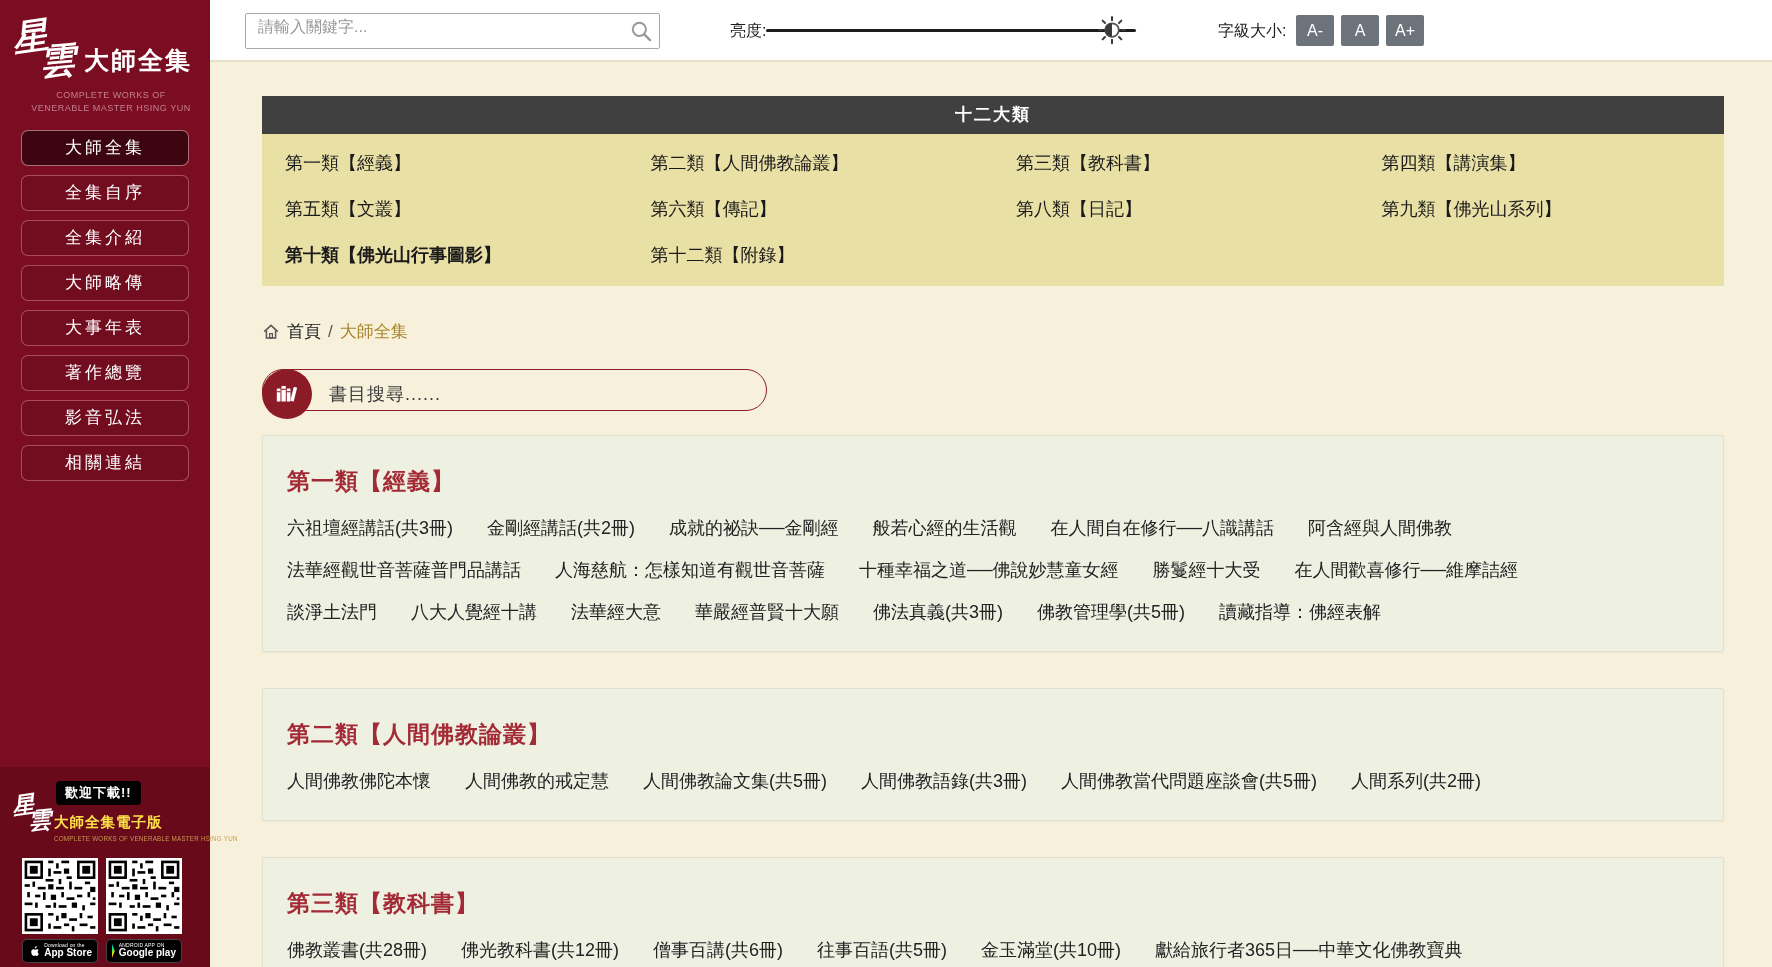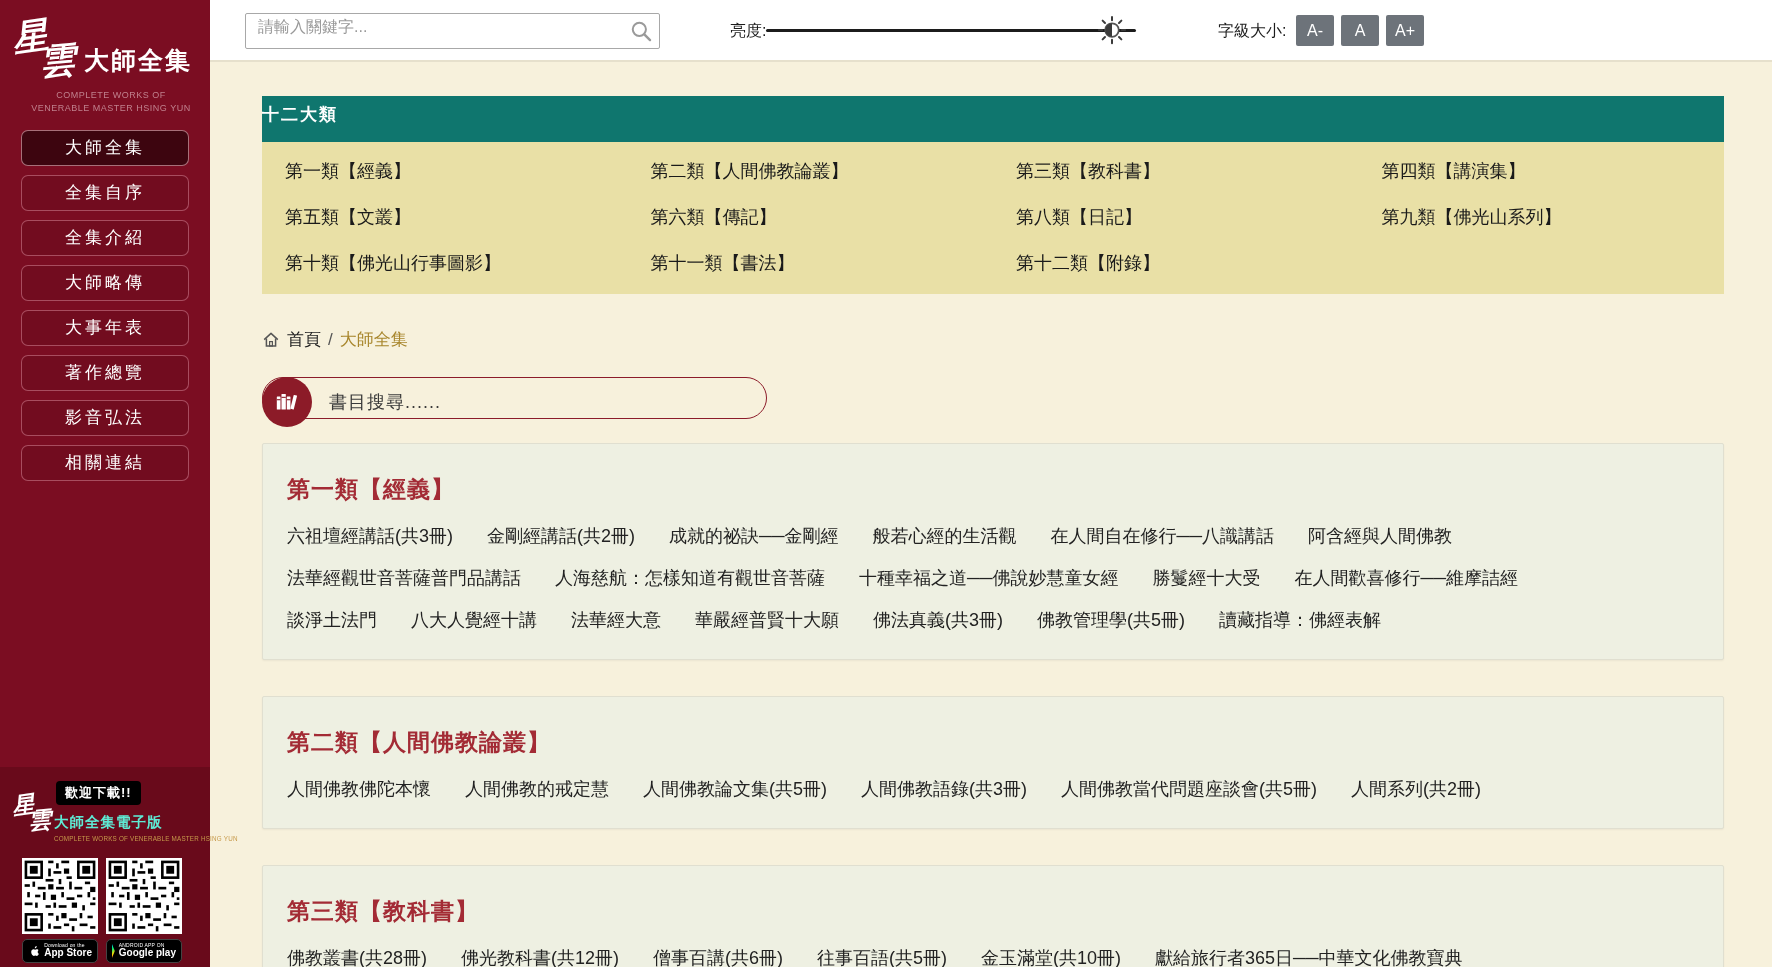--- a/index.html
+++ b/index.html
@@ -25,21 +25,21 @@
   .nav-item.active{background:#3d050f;border-color:rgba(255,200,210,.55);}
   
   .promo{position:absolute;left:0;bottom:0;width:210px;height:200px;background:#690a1b;}
   .bubble{position:absolute;left:56px;top:14px;background:#000;color:#fff;font-size:13px;font-weight:700;
     padding:3px 9px;border-radius:4px;letter-spacing:1px;}
   .bubble:after{content:"";position:absolute;left:12px;bottom:-6px;width:0;height:0;
     border:6px solid transparent;border-top-color:#000;border-right-width:10px;border-left-width:2px;}
   .promo .callig{left:12px;top:26px;width:44px;height:44px;}
   .promo .callig .c1{left:0;top:0;font-size:23px;transform:rotate(-8deg);}
   .promo .callig .c2{left:16px;top:15px;font-size:23px;transform:rotate(-5deg);}
-  .promo-title{position:absolute;left:54px;top:46px;font-size:14.5px;font-weight:700;color:#5eead4;letter-spacing:1px;}
+  .promo-title{position:absolute;left:54px;top:46px;font-size:14.5px;font-weight:700;color:#fde047;letter-spacing:1px;}
   .promo-sub{position:absolute;left:54px;top:68px;font-size:6.3px;color:#c79a4b;letter-spacing:.2px;white-space:nowrap;}
   .qr{position:absolute;top:91px;width:76px;height:76px;background:#fff;}
   .qr.q1{left:22px;} .qr.q2{left:106px;}
   .badge{position:absolute;top:172px;width:76px;height:24px;background:#000;border:1px solid #444;border-radius:5px;
     display:flex;align-items:center;gap:4px;padding:0 5px;cursor:pointer;}
   .badge.b1{left:22px;} .badge.b2{left:106px;}
   .badge-text{display:flex;flex-direction:column;line-height:1.05;color:#fff;}
   .badge-text .t1{font-size:5px;letter-spacing:.2px;}
   .badge-text .t2{font-size:10px;font-weight:700;white-space:nowrap;}
   .play-tri{width:13px;height:14px;clip-path:polygon(0 0,100% 50%,0 100%);
@@ -58,25 +58,25 @@
   .sun{position:absolute;left:331px;top:15px;}
   .fs-label{position:absolute;left:1008px;top:0;line-height:62px;font-size:16px;color:#1c1c1c;}
   .fs-buttons{position:absolute;left:1086px;top:15px;display:flex;gap:7px;}
   .fs-btn{width:38px;height:31px;background:#6d737a;color:#fff;border:none;border-radius:2px;
     font-size:16px;font-family:inherit;cursor:pointer;}
 
   
   .content{position:absolute;left:210px;top:64px;width:1562px;height:903px;overflow:hidden;}
   .col{margin-left:52px;width:1462px;}
   .cat-table{margin-top:32px;width:1462px;}
-  .cat-header{height:46px;line-height:38px;background:#0f766e;color:#fff;text-align:left;
+  .cat-header{height:38px;line-height:38px;background:#404040;color:#fff;text-align:center;
     font-size:17px;font-weight:700;letter-spacing:2px;}
   .cat-body{display:grid;grid-template-columns:repeat(4,1fr);background:#e9e0a6;padding:6px 0 8px 0;}
   .cat-cell{padding-left:23px;line-height:46px;font-size:18px;color:#1a1a1a;white-space:nowrap;cursor:pointer;}
-  .cat-cell.bold{font-weight:400;}
+  .cat-cell.bold{font-weight:700;}
 
   .breadcrumb{margin-top:34px;display:flex;align-items:center;gap:7px;font-size:17px;color:#222;}
   .bc-home{cursor:pointer;}
   .bc-sep{color:#555;}
   .bc-cur{color:#a8862c;cursor:pointer;}
 
   .pill{position:relative;margin-top:26px;width:505px;height:42px;border:1px solid #8c1c2a;border-radius:26px;cursor:pointer;text-decoration:underline;}
   .pill-icon{position:absolute;left:-1px;top:-1px;width:50px;height:50px;border-radius:50%;background:#8c1b28;
     display:flex;align-items:center;justify-content:center;}
   .pill-label{position:absolute;left:66px;top:0;line-height:48px;font-size:18px;color:#3a3a3a;letter-spacing:1px;}
@@ -256,21 +256,20 @@
       <div class="cat-body" id="cat-body">
           <div class="cat-cell">第一類【經義】</div>
           <div class="cat-cell">第二類【人間佛教論叢】</div>
           <div class="cat-cell">第三類【教科書】</div>
           <div class="cat-cell">第四類【講演集】</div>
           <div class="cat-cell">第五類【文叢】</div>
           <div class="cat-cell">第六類【傳記】</div>
           <div class="cat-cell">第八類【日記】</div>
           <div class="cat-cell">第九類【佛光山系列】</div>
           <div class="cat-cell bold">第十類【佛光山行事圖影】</div>
-          <div class="cat-cell">第十一類【書法】</div>
           <div class="cat-cell">第十二類【附錄】</div>
         </div>
     </div>
 
     <div class="breadcrumb">
       <svg width="18" height="18" viewBox="0 0 18 18">
         <path d="M2.2 8.6 L9 2.4 L15.8 8.6" fill="none" stroke="#555" stroke-width="1.5" stroke-linejoin="round"></path>
         <path d="M4.4 7.6 V15 H13.6 V7.6" fill="none" stroke="#555" stroke-width="1.5"></path>
         <rect x="7.6" y="10.6" width="2.8" height="4.4" fill="none" stroke="#555" stroke-width="1.2"></rect>
       </svg>

